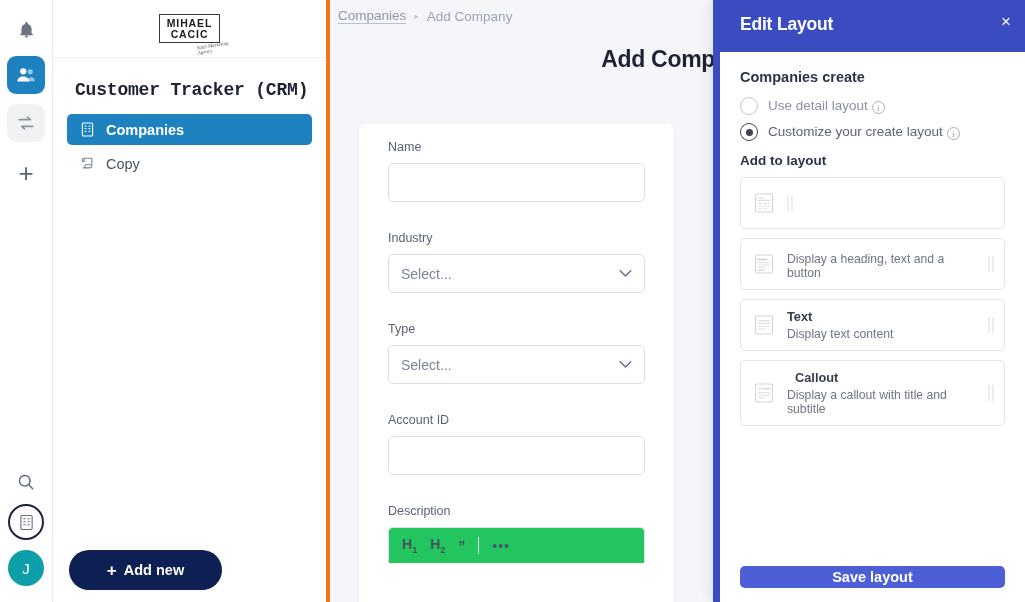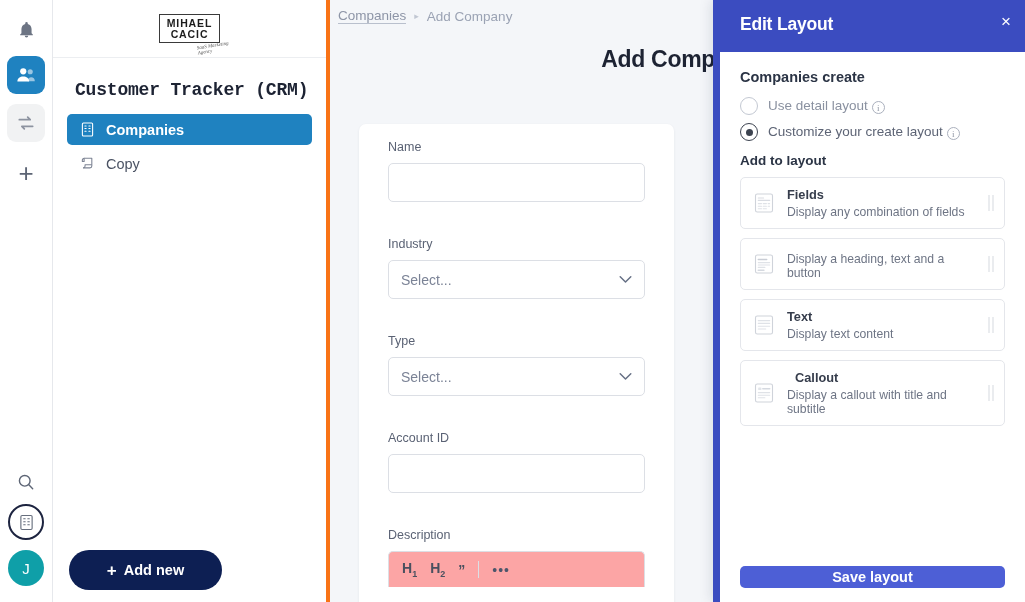--- a/index.html
+++ b/index.html
@@ -111,21 +111,21 @@
     text-align: center; font-size: 23px; font-weight: 700;
     color: #1d2333; margin-top: 22px; letter-spacing: -0.3px;
   }
   .form-card {
     position: absolute; left: 29px; top: 124px;
     width: 315px; min-height: 520px;
     background: #ffffff; border-radius: 7px;
     box-shadow: 0 1px 3px rgba(30,40,70,0.07);
     padding: 16px 29px 20px 29px;
   }
-  .field { margin-bottom: 6px; }
+  .field { }
   .field-label { font-size: 12.5px; color: #5a6274; margin-bottom: 9px; }
   .field-input {
     width: 100%; height: 39px;
     border: 1px solid #dcdfe5; border-radius: 5px;
     background: #ffffff; outline: none;
     font-family: "Liberation Sans", sans-serif; font-size: 14px;
     padding: 0 12px; color: #3a4considered;
     color: #3a4254;
   }
   .field-gap { height: 29px; }
@@ -135,21 +135,21 @@
     background: #ffffff;
     display: flex; align-items: center; justify-content: space-between;
     padding: 0 12px; font-size: 14px; color: #7b8396; cursor: pointer;
   }
   .chev { color: #667085; font-size: 12px; line-height: 1; }
   .editor-toolbar {
     width: 100%; height: 36px;
     border: 1px solid #dcdfe5; border-radius: 5px 5px 0 0;
     border-bottom: none;
     display: flex; align-items: center; gap: 13px;
-    padding: 0 13px; background: #fca5a5;
+    padding: 0 13px; background: #22c55e;
   }
   .tb-item { font-size: 14px; font-weight: 700; color: #49505f; cursor: pointer; line-height: 1; }
   .tb-item sub { font-size: 9px; font-weight: 700; }
   .tb-div { width: 1px; height: 17px; background: #dcdfe5; }
   .tb-dots { color: #4c566b; font-size: 14px; letter-spacing: 1px; line-height: 1; cursor: pointer; }
 
   
   .tool-strip {
     position: absolute; left: 664px; top: 203px;
     width: 46px; height: 196px;
@@ -435,24 +435,20 @@
       <div class="panel-h3">Add to layout</div>
 
       <div class="layout-card">
         <span class="card-ico">
           <svg width="22" height="24" viewBox="0 0 22 24" fill="none" stroke="#cfd3da" stroke-width="1.1">
               <rect x="2.5" y="3" width="17" height="18" rx="1.8"></rect>
               <path d="M5.3 7h5.3M5.3 9.4h11.4" stroke="#d9dce2" stroke-linecap="round"></path>
               <path d="M5.3 12.6h3.2M10.2 12.6h3.2M15.1 12.6h1.5M5.3 15.2h3.2M10.2 15.2h3.2M15.1 15.2h1.5M5.3 17.8h3.2M10.2 17.8h3.2" stroke="#dfe2e7" stroke-linecap="round"></path>
             </svg>
         </span>
-        <span class="card-texts">
-          <span class="card-title" style="display: block;">Fields</span>
-          <span class="card-desc" style="display: block;">Display any combination of fields</span>
-        </span>
         <span class="drag-handle">
             <i></i>
             <i></i>
           </span>
       </div>
 
       <div class="layout-card">
         <span class="card-ico">
           <svg width="22" height="24" viewBox="0 0 22 24" fill="none" stroke="#cfd3da" stroke-width="1.1">
               <rect x="2.5" y="3" width="17" height="18" rx="1.8"></rect>

